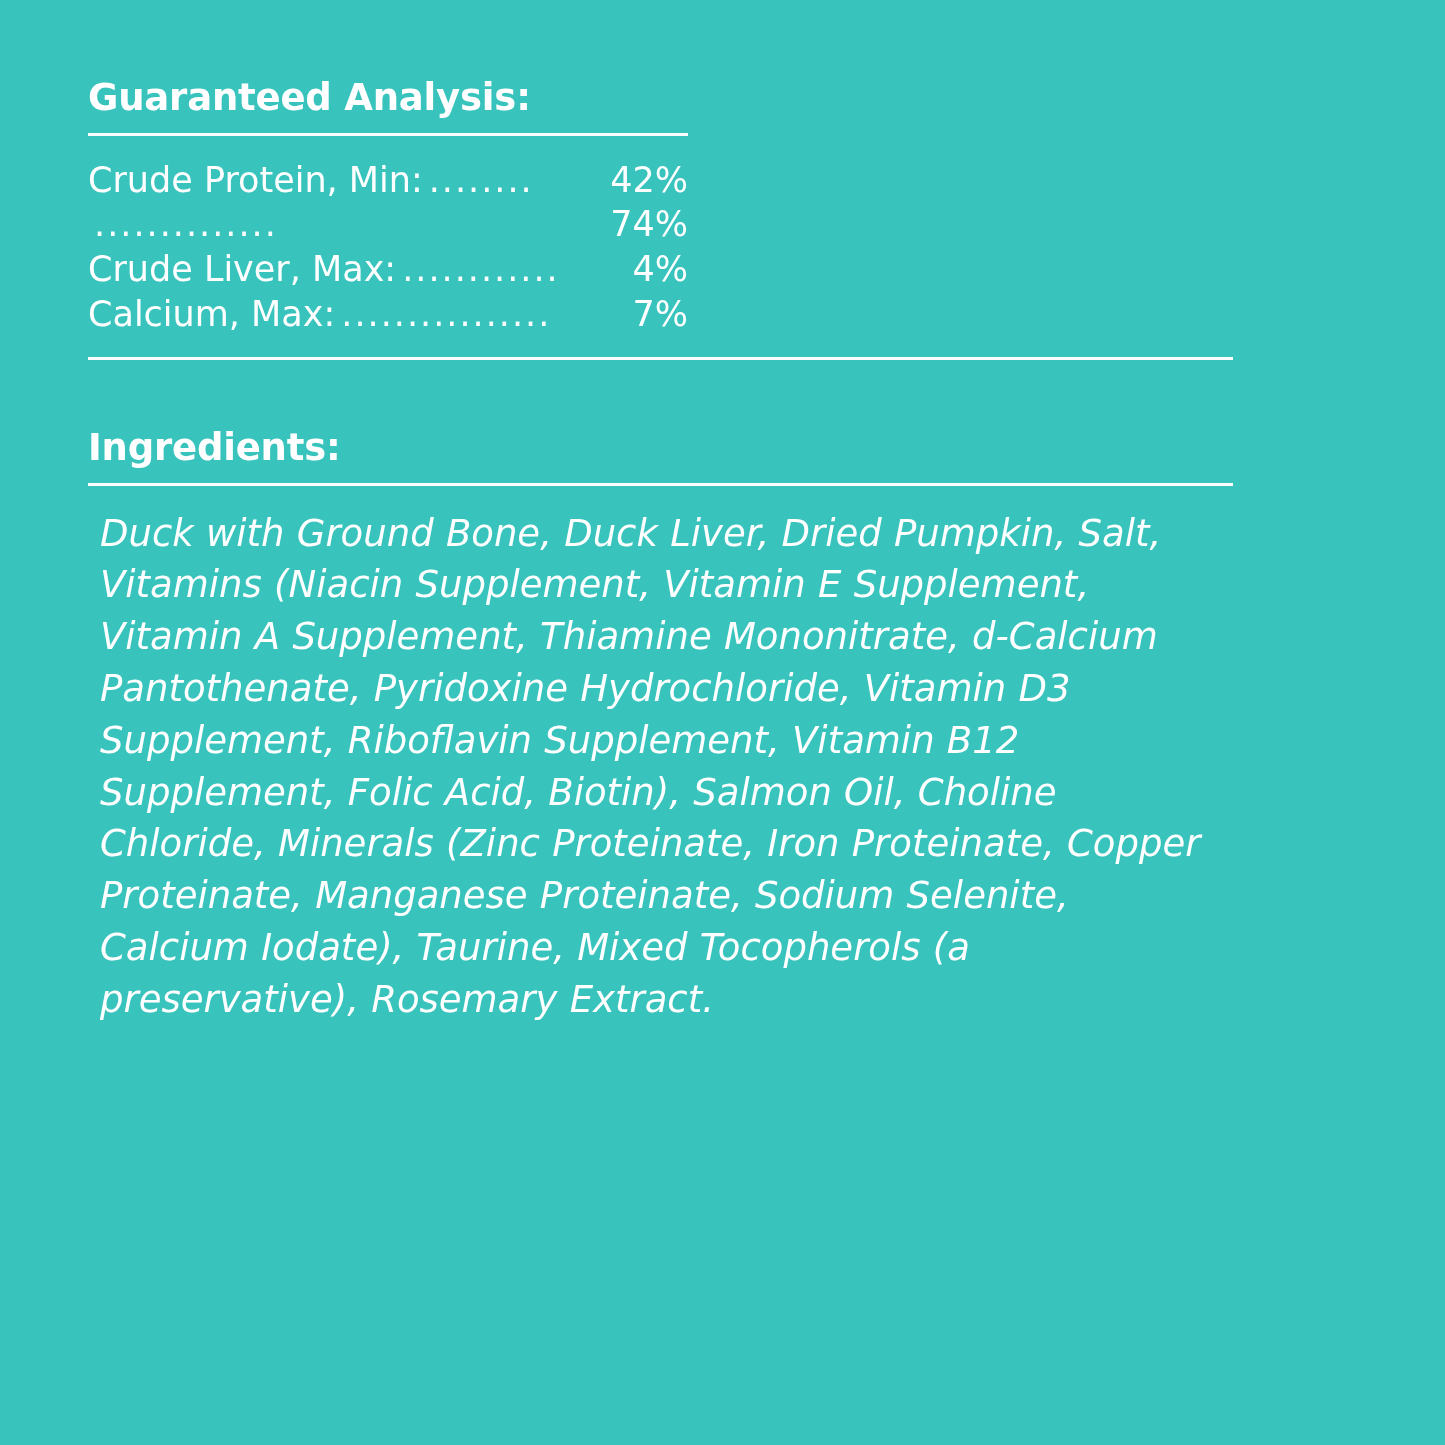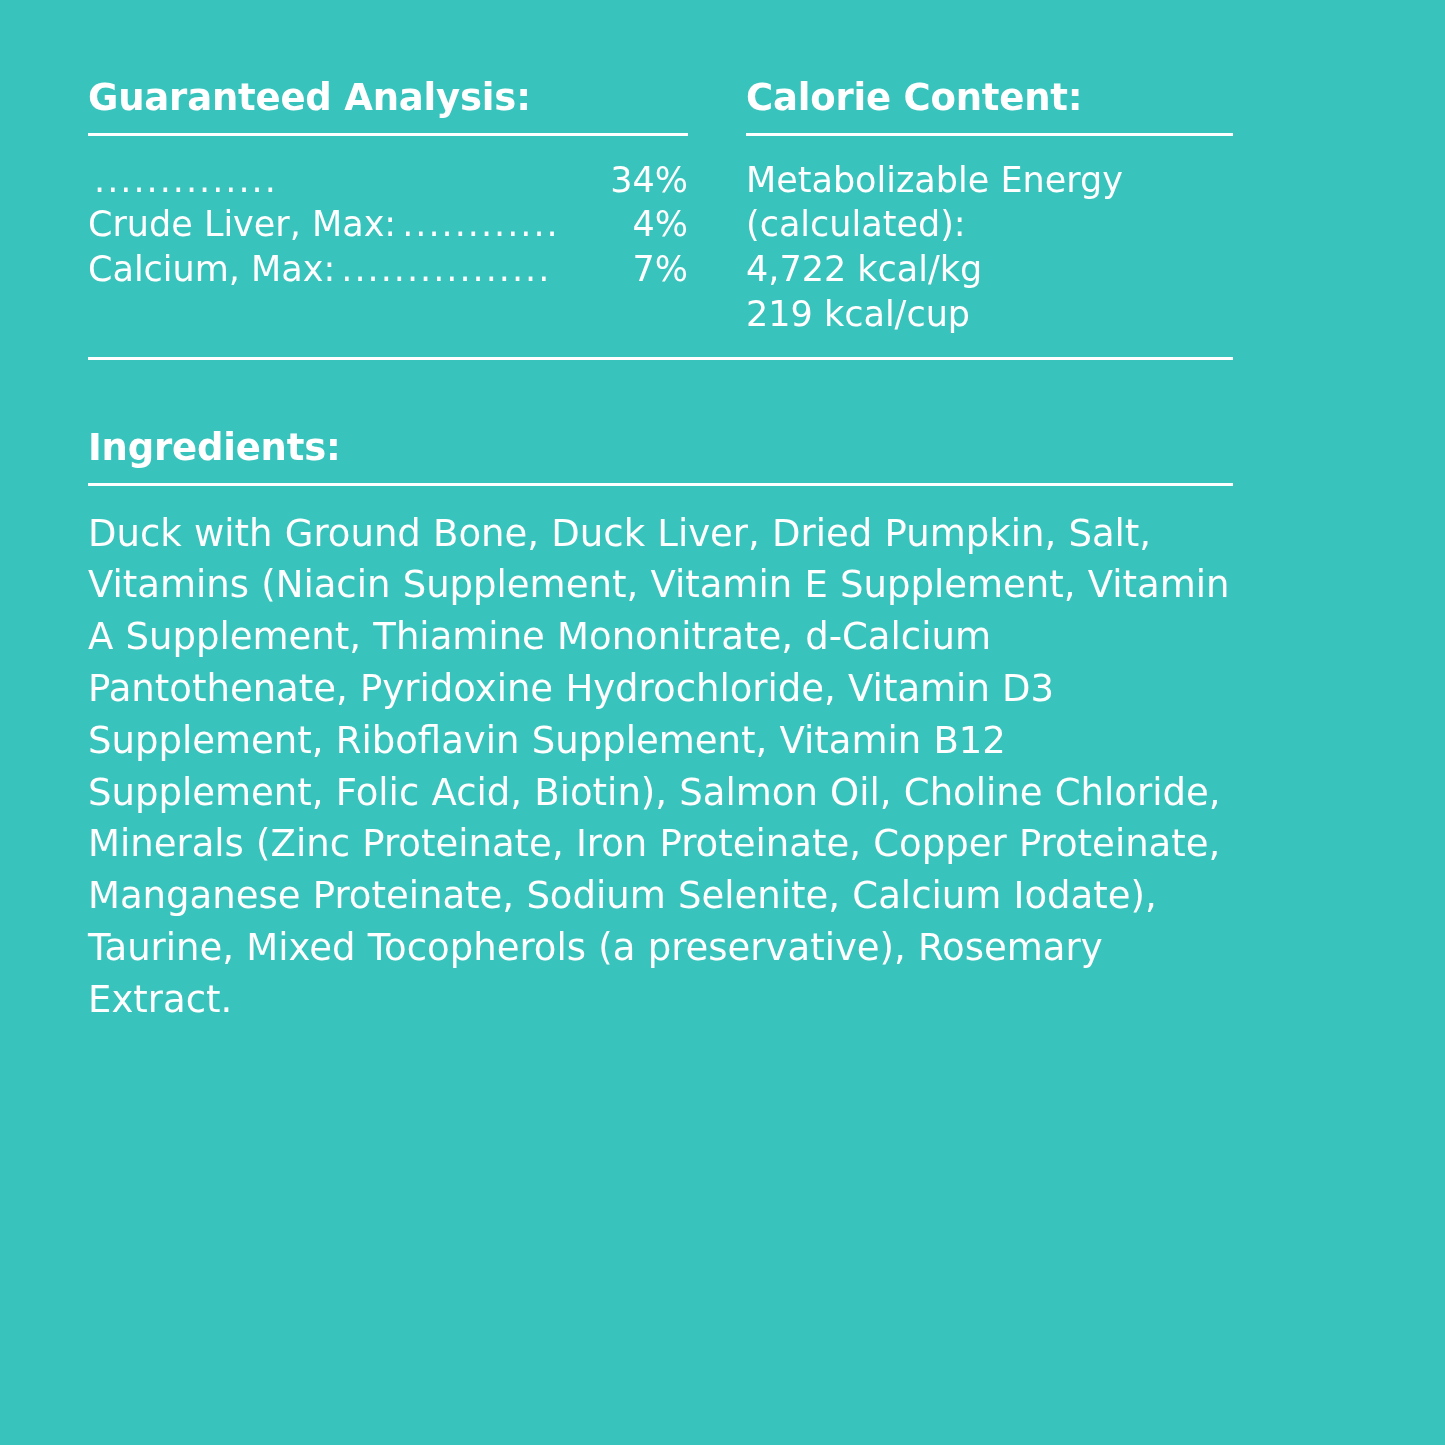--- a/index.html
+++ b/index.html
@@ -86,66 +86,63 @@
     background: #ffffff;
     width: 100%;
     margin-top: 20px;
   }
   .ingredients-block {
     margin-top: 68px;
   }
   .ingredients-text {
     font-size: 37px;
     line-height: 1.4;
-    margin: 0;
+    margin: 12px;
     max-width: 1250px;
     word-spacing: 0.5px;
+    font-style: italic;
   }
 </style>
 </head>
 <body>
 
 <div class="page">
 
   <div class="top-row">
 
     <div class="col-left">
       <h2 class="section-title">Guaranteed Analysis:</h2>
       <div class="rule"></div>
 
+      <div class="ga-line">
+        <span class="ga-label">Crude Protein, Min:</span>
+        <span class="ga-dots">........</span>
+        <span class="ga-value">42%</span>
+      </div>
 
       <div class="ga-line">
         <span class="ga-dots">..............</span>
-        <span class="ga-value">34%</span>
+        <span class="ga-value">74%</span>
       </div>
 
       <div class="ga-line">
         <span class="ga-label">Crude Liver, Max:</span>
         <span class="ga-dots">............</span>
         <span class="ga-value">4%</span>
       </div>
 
       <div class="ga-line">
         <span class="ga-label">Calcium, Max:</span>
         <span class="ga-dots">................</span>
         <span class="ga-value">7%</span>
       </div>
     </div>
 
     <div class="col-gap"></div>
 
-    <div class="col-right">
-      <h2 class="section-title">Calorie Content:</h2>
-      <div class="rule"></div>
-
-      <div class="cal-line">Metabolizable Energy</div>
-      <div class="cal-line">(calculated):</div>
-      <div class="cal-line">4,722 kcal/kg</div>
-      <div class="cal-line">219 kcal/cup</div>
-    </div>
 
   </div>
 
   <div class="bottom-rule"></div>
 
   <div class="ingredients-block">
     <h2 class="section-title">Ingredients:</h2>
     <div class="rule thin"></div>
     <p class="ingredients-text">Duck with Ground Bone, Duck Liver, Dried Pumpkin, Salt, Vitamins (Niacin Supplement, Vitamin E Supplement, Vitamin A Supplement, Thiamine Mononitrate, d-Calcium Pantothenate, Pyridoxine Hydrochloride, Vitamin D3 Supplement, Riboflavin Supplement, Vitamin B12 Supplement, Folic Acid, Biotin), Salmon Oil, Choline Chloride, Minerals (Zinc Proteinate, Iron Proteinate, Copper Proteinate, Manganese Proteinate, Sodium Selenite, Calcium Iodate), Taurine, Mixed Tocopherols (a preservative), Rosemary Extract.</p>
   </div>

